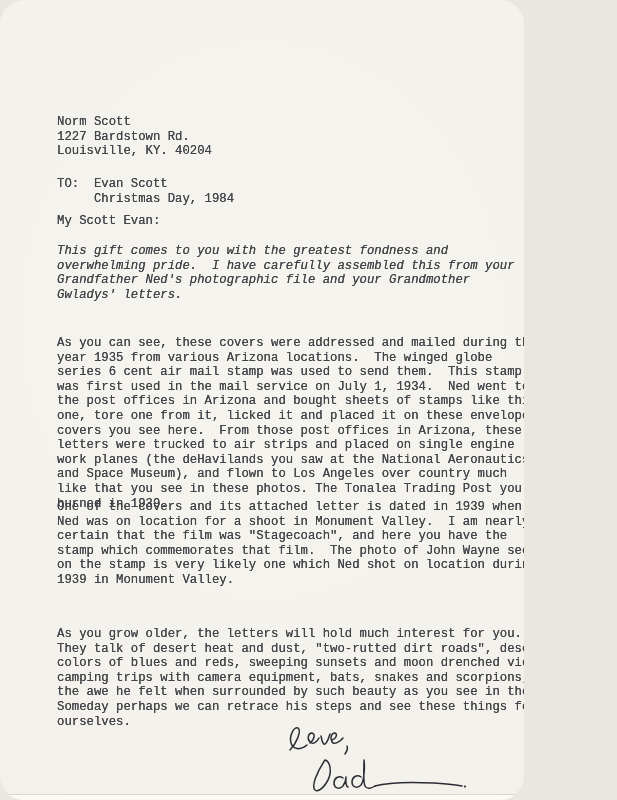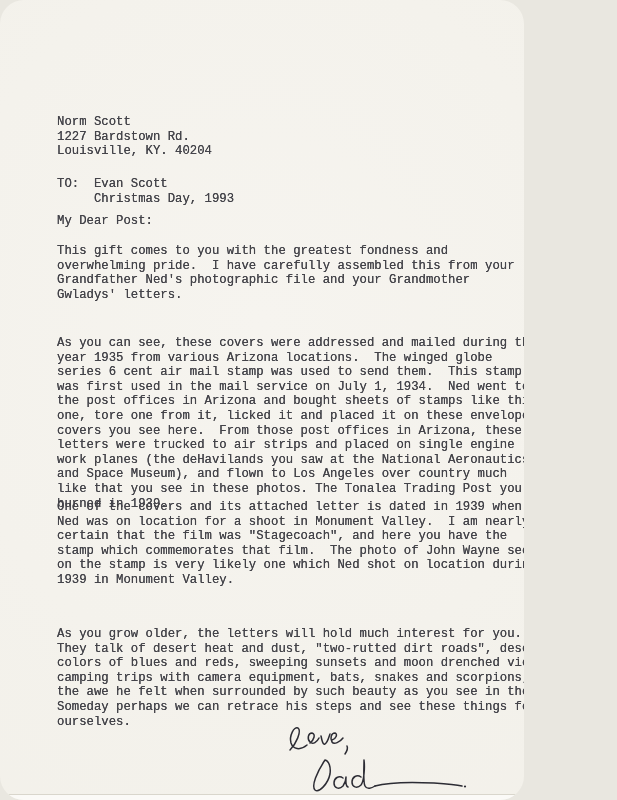--- a/index.html
+++ b/index.html
@@ -22,21 +22,21 @@
   }
   .typed {
     position: absolute;
     left: 57px;
     white-space: pre;
     text-shadow: 0 0 0.45px currentColor; 
   }
   .sender      { top: 115px; }
   .recipient   { top: 177px; }
   .salutation  { top: 214px; }
-  .para-1      { top: 244px; }
+  .para-1      { top: 244px; font-style: italic; }
   .para-2      { top: 336px; }
   .para-3      { top: 500px; }
   .para-4      { top: 627px; }
   .signature-block {
     position: absolute;
     left: 268px;
     top: 718px;
     width: 220px;
     height: 80px;
   }
@@ -58,23 +58,23 @@
 </head>
 <body>
 
 <div class="page">
 
   <div class="typed sender">Norm Scott
 1227 Bardstown Rd.
 Louisville, KY. 40204</div>
 
   <div class="typed recipient">TO:  Evan Scott
-     Christmas Day, 1993</div>
+     Christmas Day, 1984</div>
 
-  <div class="typed salutation">My Dear Post:</div>
+  <div class="typed salutation">My Scott Evan:</div>
 
   <div class="typed para-1">This gift comes to you with the greatest fondness and
 overwhelming pride.  I have carefully assembled this from your
 Grandfather Ned's photographic file and your Grandmother
 Gwladys' letters.</div>
 
   <div class="typed para-2">As you can see, these covers were addressed and mailed during the
 year 1935 from various Arizona locations.  The winged globe
 series 6 cent air mail stamp was used to send them.  This stamp
 was first used in the mail service on July 1, 1934.  Ned went to

